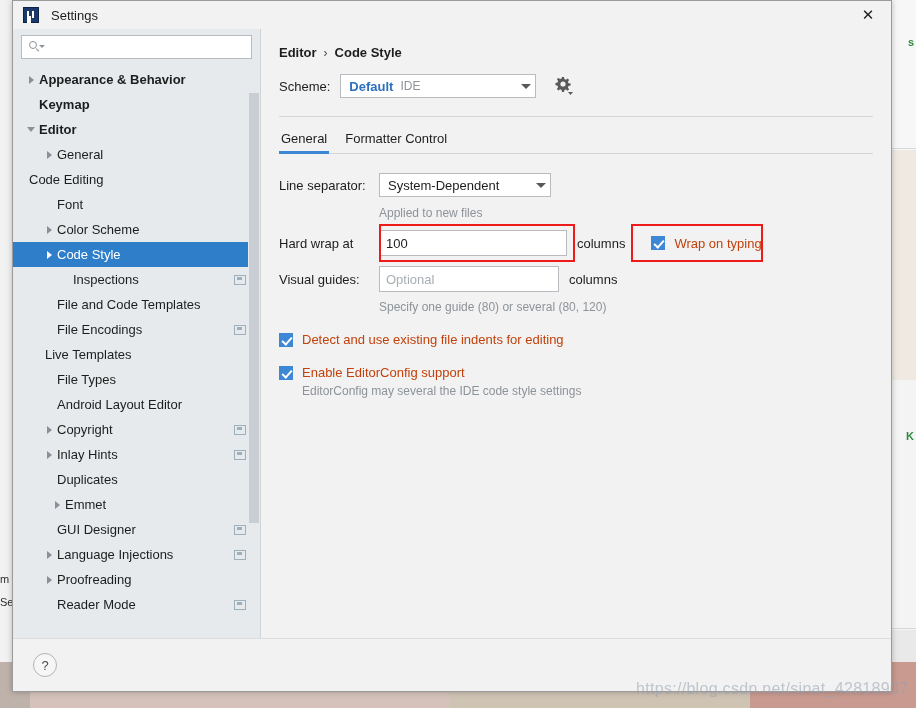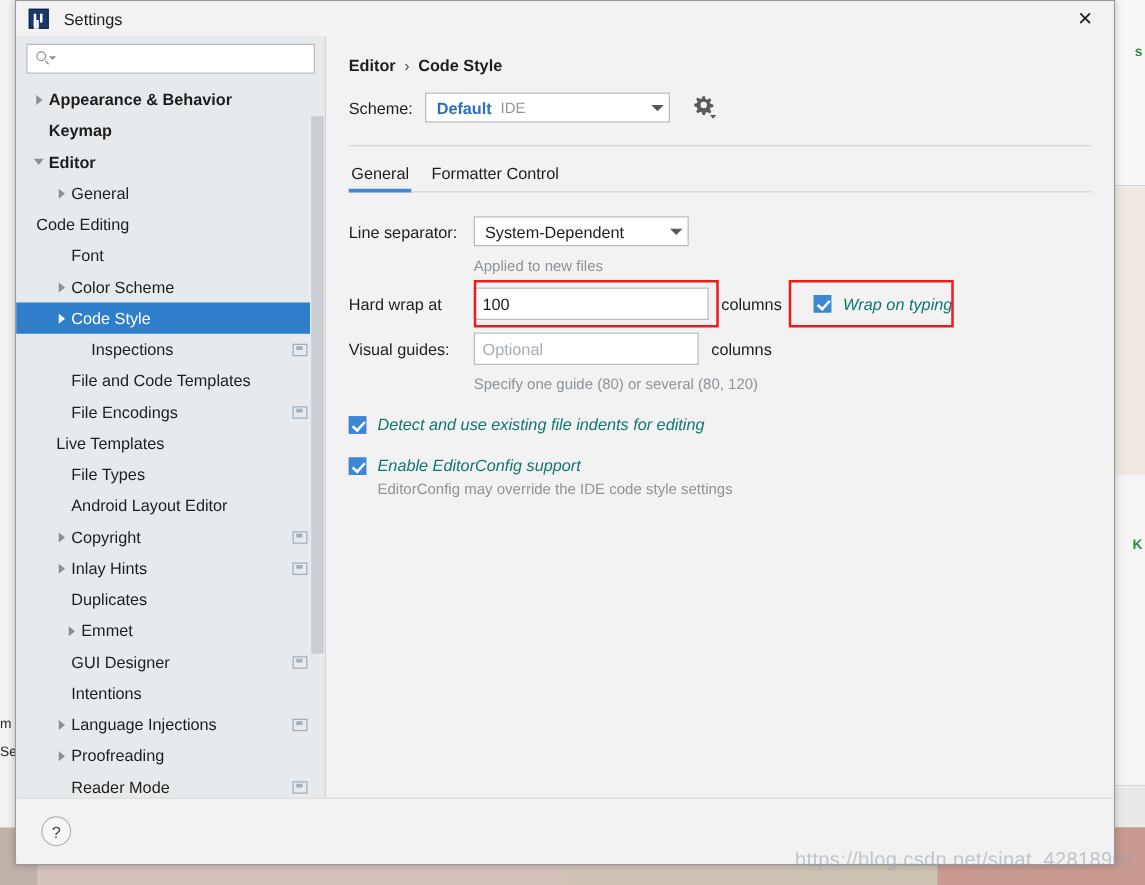--- a/index.html
+++ b/index.html
@@ -364,23 +364,22 @@
     content: "";
     position: absolute;
     left: 4px; top: 1px;
     width: 4px; height: 8px;
     border: solid #ffffff;
     border-width: 0 2px 2px 0;
     transform: rotate(42deg);
   }
   .cb-label {
     font-size: 13px;
-    color: #0f766e;
+    color: #c2410c;
     margin-left: 9px;
-    font-style: italic;
   }
   .cb-sub {
     font-size: 12px;
     color: #8d9399;
     margin-left: 23px;
     margin-top: 4px;
   }
 
   
   .footer {
@@ -584,24 +583,20 @@
                 <i></i>
               </span>
               <span class="tree-label">Emmet</span>
             </div>
             <div class="tree-row" style="padding-left: 28px;">
               <span class="tree-arrow"></span>
               <span class="tree-label">GUI Designer</span>
               <span class="tree-badge"></span>
             </div>
             <div class="tree-row" style="padding-left: 28px;">
-              <span class="tree-arrow"></span>
-              <span class="tree-label">Intentions</span>
-            </div>
-            <div class="tree-row" style="padding-left: 28px;">
               <span class="tree-arrow">
                 <i></i>
               </span>
               <span class="tree-label">Language Injections</span>
               <span class="tree-badge"></span>
             </div>
             <div class="tree-row" style="padding-left: 28px;">
               <span class="tree-arrow">
                 <i></i>
               </span>
@@ -688,21 +683,21 @@
 
           <div class="cb-row" style="margin-top:18px;">
             <span class="checkbox"></span>
             <span class="cb-label">Detect and use existing file indents for editing</span>
           </div>
 
           <div class="cb-row" style="margin-top:18px;">
             <span class="checkbox"></span>
             <span class="cb-label">Enable EditorConfig support</span>
           </div>
-          <div class="cb-sub">EditorConfig may override the IDE code style settings</div>
+          <div class="cb-sub">EditorConfig may several the IDE code style settings</div>
 
         </div>
       </div>
     </div>
 
     <div class="footer">
       <div class="help-btn">?</div>
     </div>
   </div>
 

